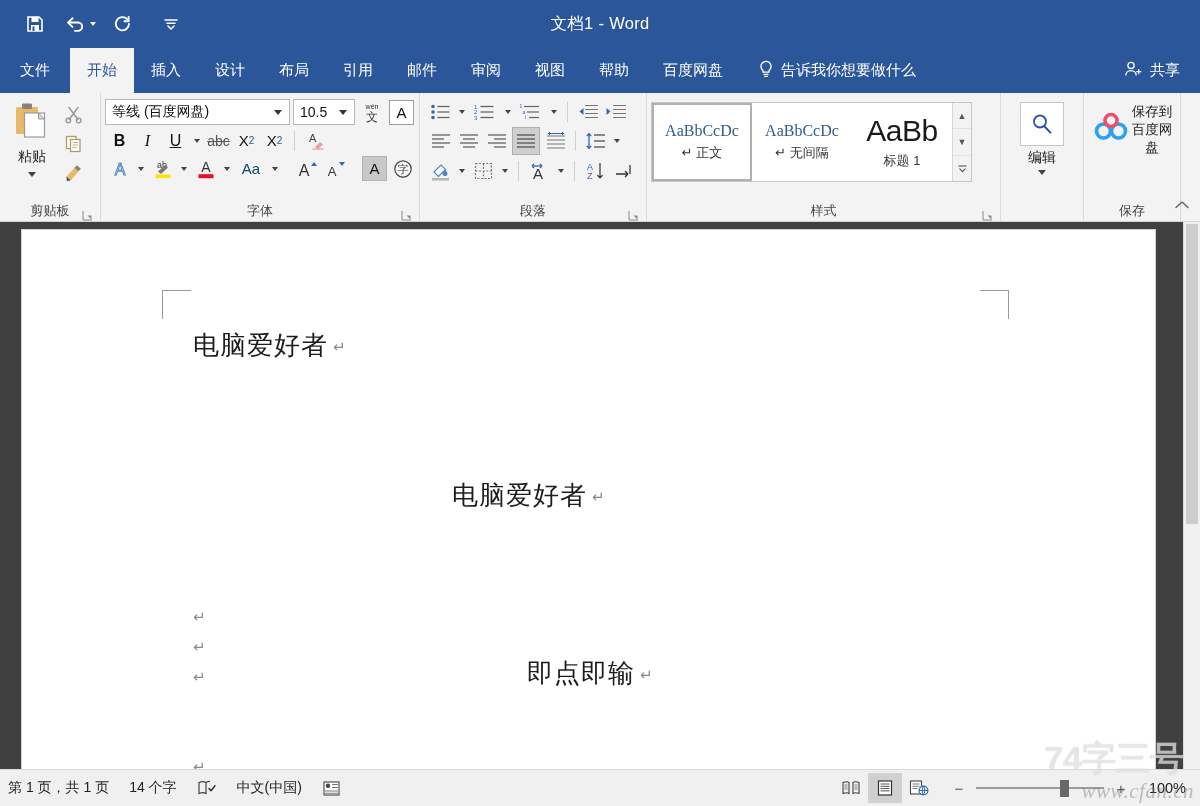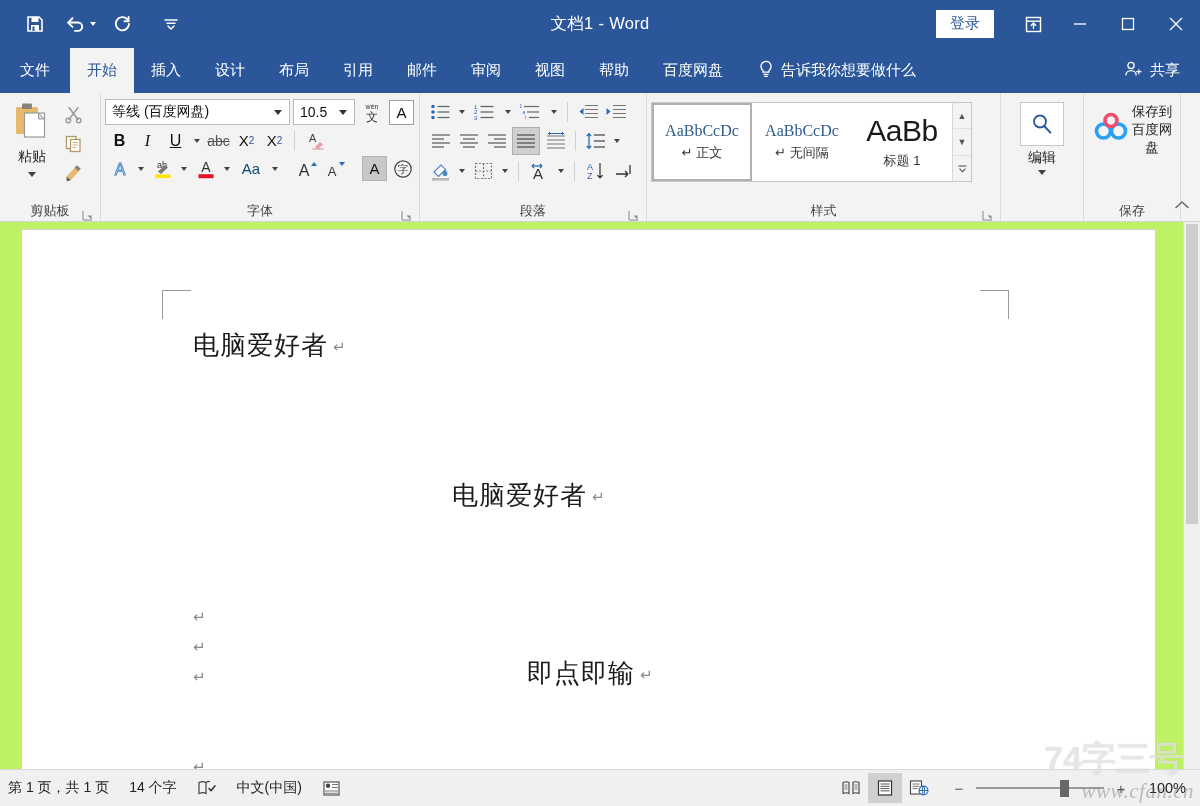--- a/index.html
+++ b/index.html
@@ -360,21 +360,21 @@
     position: absolute;
     right: 10px;
     bottom: 6px;
     color: #666;
     cursor: pointer;
   }
 
   
   .docarea {
     flex: 1;
-    background: #bef264;
+    background: #404040;
     position: relative;
     overflow: hidden;
     display: flex;
   }
   .page {
     position: absolute;
     left: 22px;
     top: 8px;
     width: 1133px;
     height: 560px;
@@ -552,45 +552,20 @@
       <div class="qat-btn" style="margin-left:8px;">
         <svg width="18" height="16" viewBox="0 0 18 16" fill="none">
           <path d="M3 4h12M5 7.3h8" stroke="#fff" stroke-width="1.5" stroke-linecap="round"></path>
           <path d="M6 10l3 3 3-3" stroke="#fff" stroke-width="1.5" fill="none" stroke-linecap="round" stroke-linejoin="round"></path>
         </svg>
       </div>
     </div>
 
     <div class="title-text">文档1 - Word</div>
 
-    <div class="title-right">
-      <button class="signin">登录</button>
-      <div class="ribbon-display-btn">
-        <svg width="19" height="19" viewBox="0 0 19 19" fill="none">
-          <rect x="2.5" y="2.5" width="14" height="14" stroke="#fff" stroke-width="1.4"></rect>
-          <path d="M2.5 6.2h14" stroke="#fff" stroke-width="1.4"></path>
-          <path d="M9.5 13.5V8m0 0L7.3 10.2M9.5 8l2.2 2.2" stroke="#fff" stroke-width="1.4" stroke-linecap="round" stroke-linejoin="round"></path>
-        </svg>
-      </div>
-      <div class="win-btn">
-        <svg width="16" height="16" viewBox="0 0 16 16">
-            <path d="M2 8h12" stroke="#fff" stroke-width="1.3"></path>
-          </svg>
-      </div>
-      <div class="win-btn">
-        <svg width="16" height="16" viewBox="0 0 16 16">
-            <rect x="2.5" y="2.5" width="11" height="11" stroke="#fff" stroke-width="1.3" fill="none"></rect>
-          </svg>
-      </div>
-      <div class="win-btn win-close">
-        <svg width="18" height="18" viewBox="0 0 18 18">
-            <path d="M3 3l12 12M15 3L3 15" stroke="#fff" stroke-width="1.3"></path>
-          </svg>
-      </div>
-    </div>
   </div>
 
   <div class="tabstrip">
     <div class="tab file">文件</div>
     <div class="tab active">开始</div>
     <div class="tab">插入</div>
     <div class="tab">设计</div>
     <div class="tab">布局</div>
     <div class="tab">引用</div>
     <div class="tab">邮件</div>

